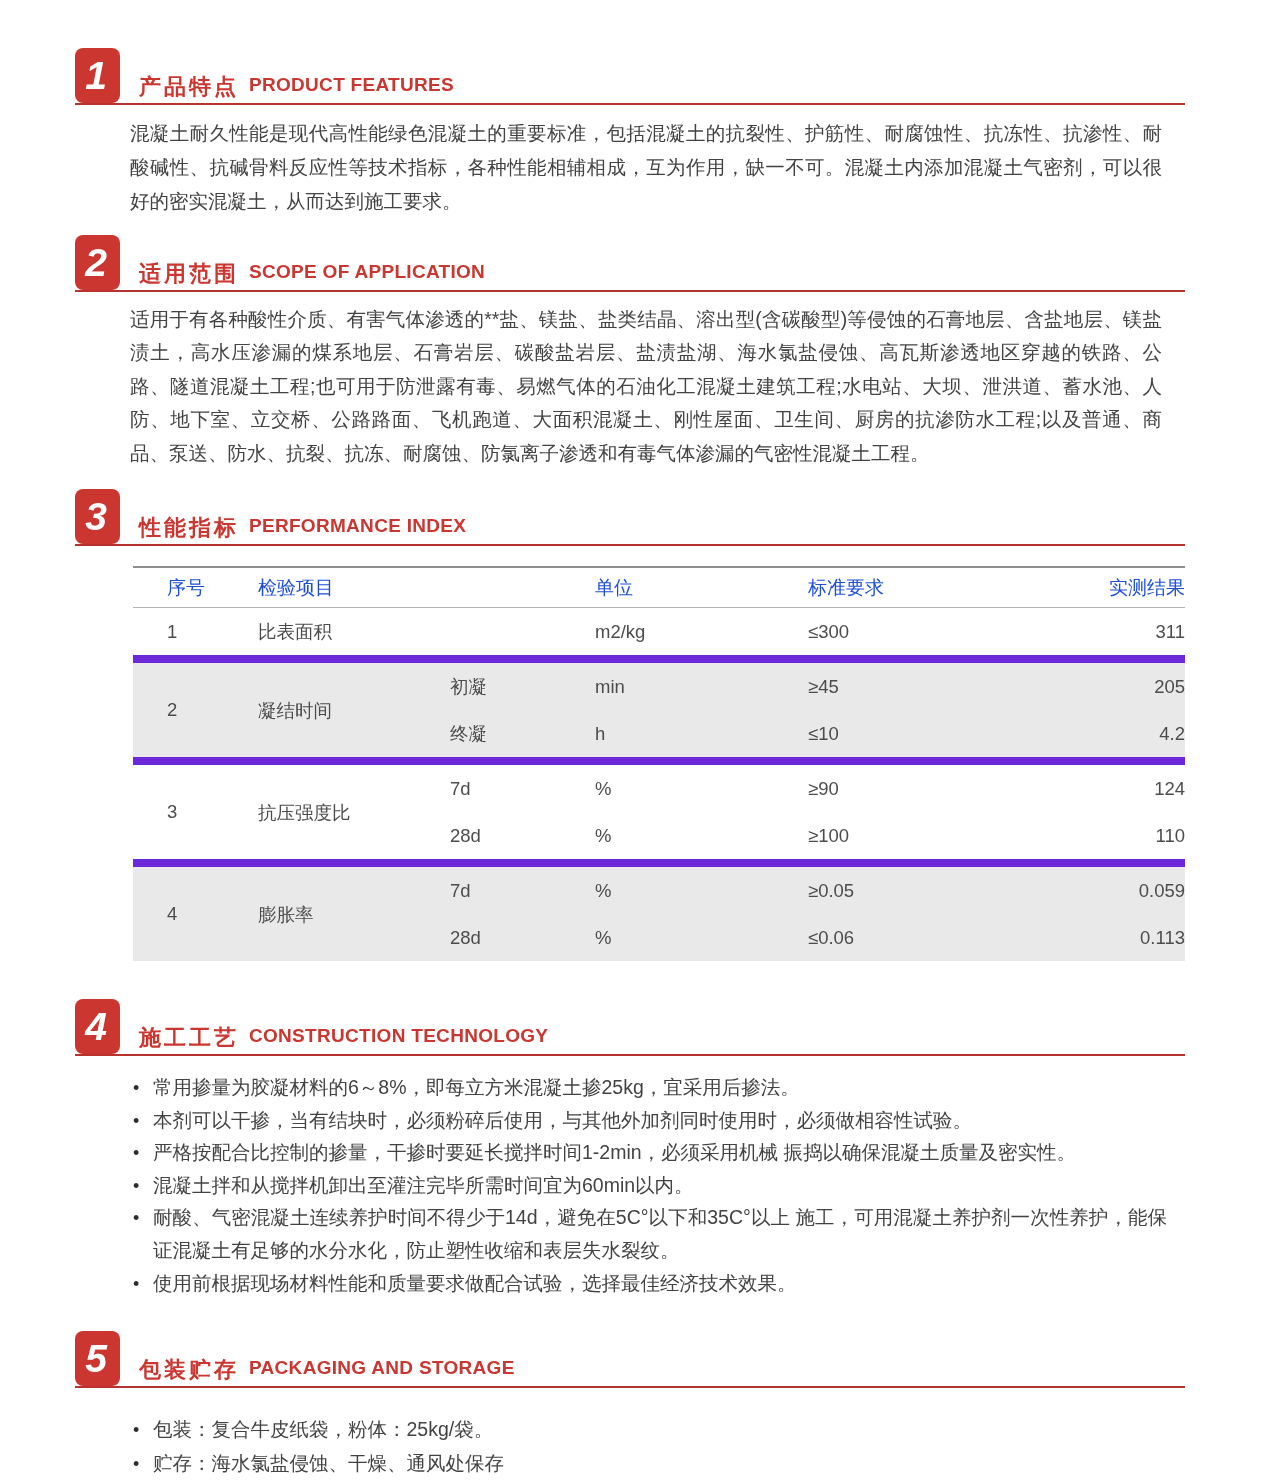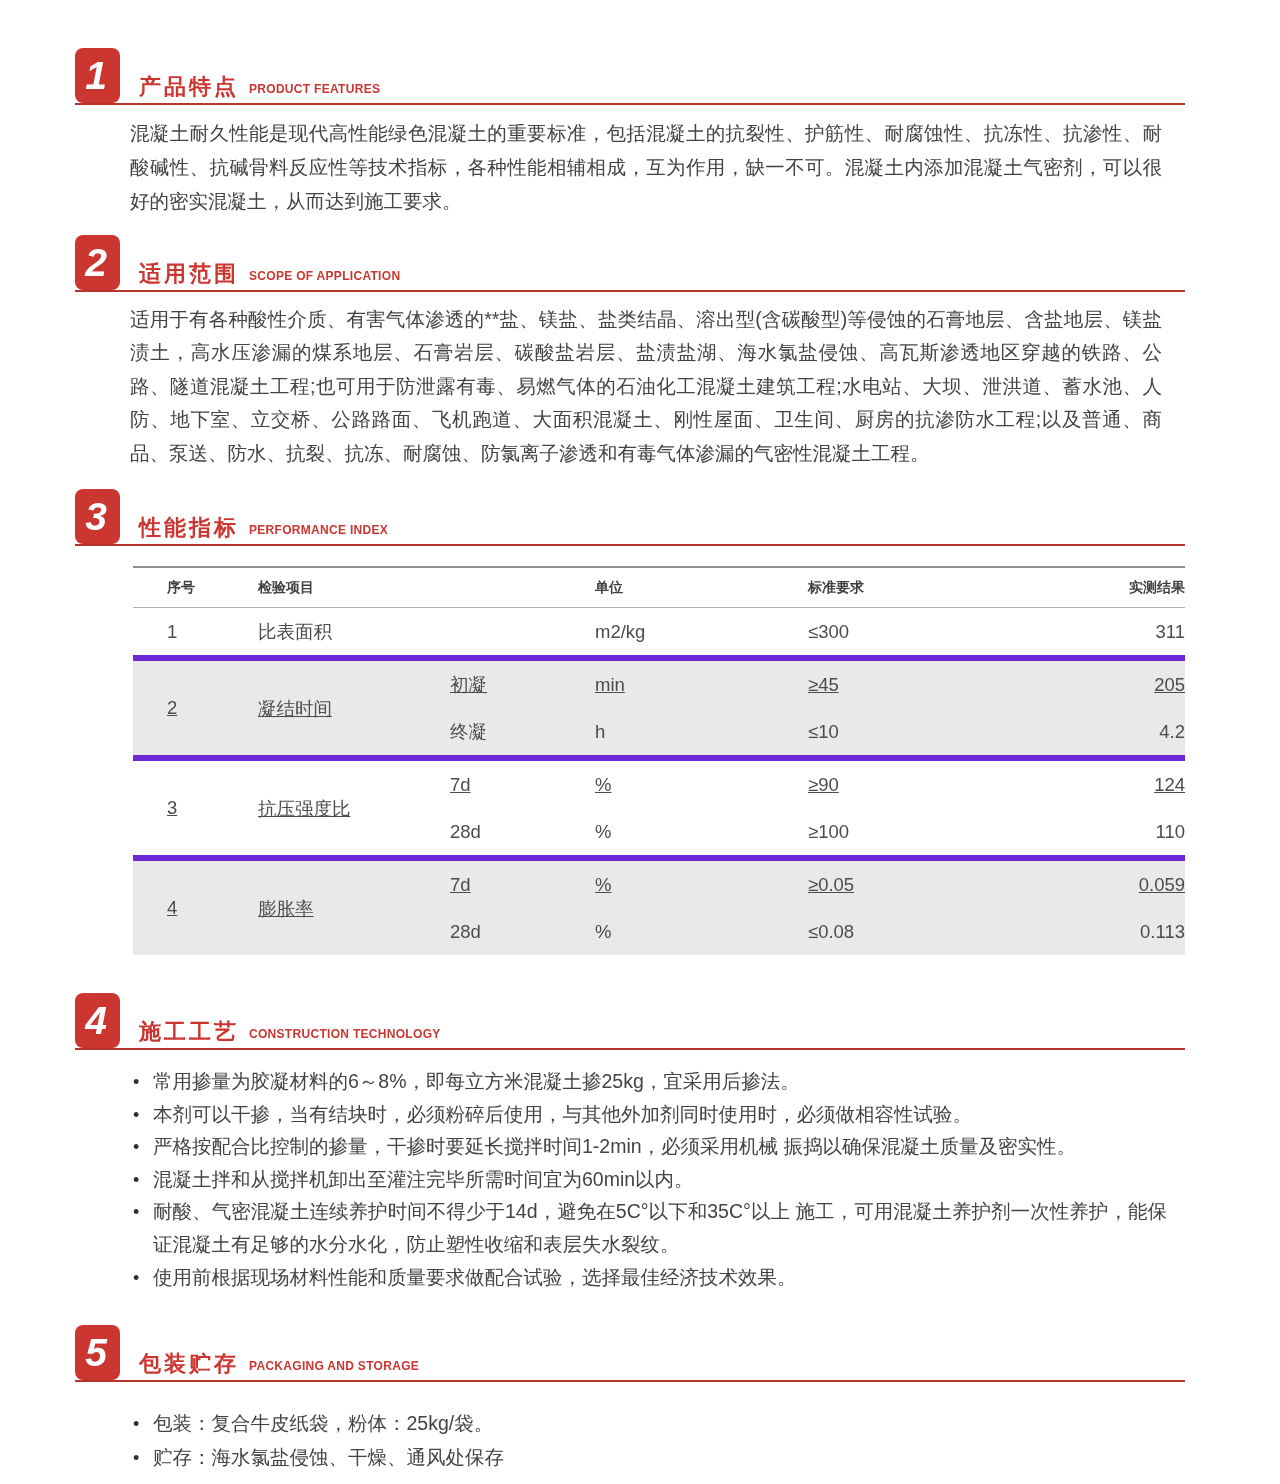--- a/index.html
+++ b/index.html
@@ -43,21 +43,21 @@
     margin:0 0 0 19px;
     font-size:22px;
     line-height:1;
     color:var(--red);
     font-weight:bold;
     letter-spacing:3px;
     padding-bottom:5px;
   }
   .sec-sub{
     margin-left:10px;
-    font-size:12px;
+    font-size:19px;
     color:var(--red);
     font-weight:bold;
     padding-bottom:7px;
     letter-spacing:.3px;
     white-space:nowrap;
   }
   
   .para{
     margin:11px 0 0 55px;
     width:1032px;
@@ -70,42 +70,42 @@
   
   .ptable{
     width:1052px;
     margin:20px 0 0 58px;
     border-collapse:collapse;
     border-top:2px solid #8d8d8d;
     font-size:18.5px;
     color:#4c4c4c;
   }
   .ptable th{
-    font-weight:bold;
-    color:#404040;
+    font-weight:normal;
+    color:#1d4ed8;
     text-align:left;
     height:39px;
     border-bottom:1px solid #b3b3b3;
     padding:0;
-    font-size:14px;
+    font-size:19px;
   }
   .ptable td{
     height:47px;
     padding:0;
     text-align:left;
     vertical-align:middle;
   }
   .ptable .c1{padding-left:34px;}
   .ptable .c2{padding-left:18px;}
   .ptable .c3{padding-left:20px;}
   .ptable .c4{padding-left:25px;}
   .ptable .c5{padding-left:28px;}
   .ptable .c6{padding-left:30px;text-align:right;}
   .ptable tr.gray td{background:#e9e9e9;}
-  .ptable tr.gap td{border-top:6px solid #6d28d9;text-decoration:underline;}
+  .ptable tr.gap td{border-top:8px solid #6d28d9;}
   
   .bullets{
     list-style:none;
     margin:15px 0 0 57px;
     padding:0;
     width:1035px;
   }
   .bullets li{
     position:relative;
     padding-left:21px;
@@ -224,21 +224,21 @@
           <td class="c1" rowspan="2">4</td>
           <td class="c2" rowspan="2">膨胀率</td>
           <td class="c3">7d</td>
           <td class="c4">%</td>
           <td class="c5">≥0.05</td>
           <td class="c6">0.059</td>
         </tr>
         <tr class="gray">
           <td class="c3">28d</td>
           <td class="c4">%</td>
-          <td class="c5">≤0.08</td>
+          <td class="c5">≤0.06</td>
           <td class="c6">0.113</td>
         </tr>
       </tbody>
     </table>
   </section>
 
   <section class="sp-s4">
     <div class="sec-head">
       <div class="badge">
         <span>4</span>

